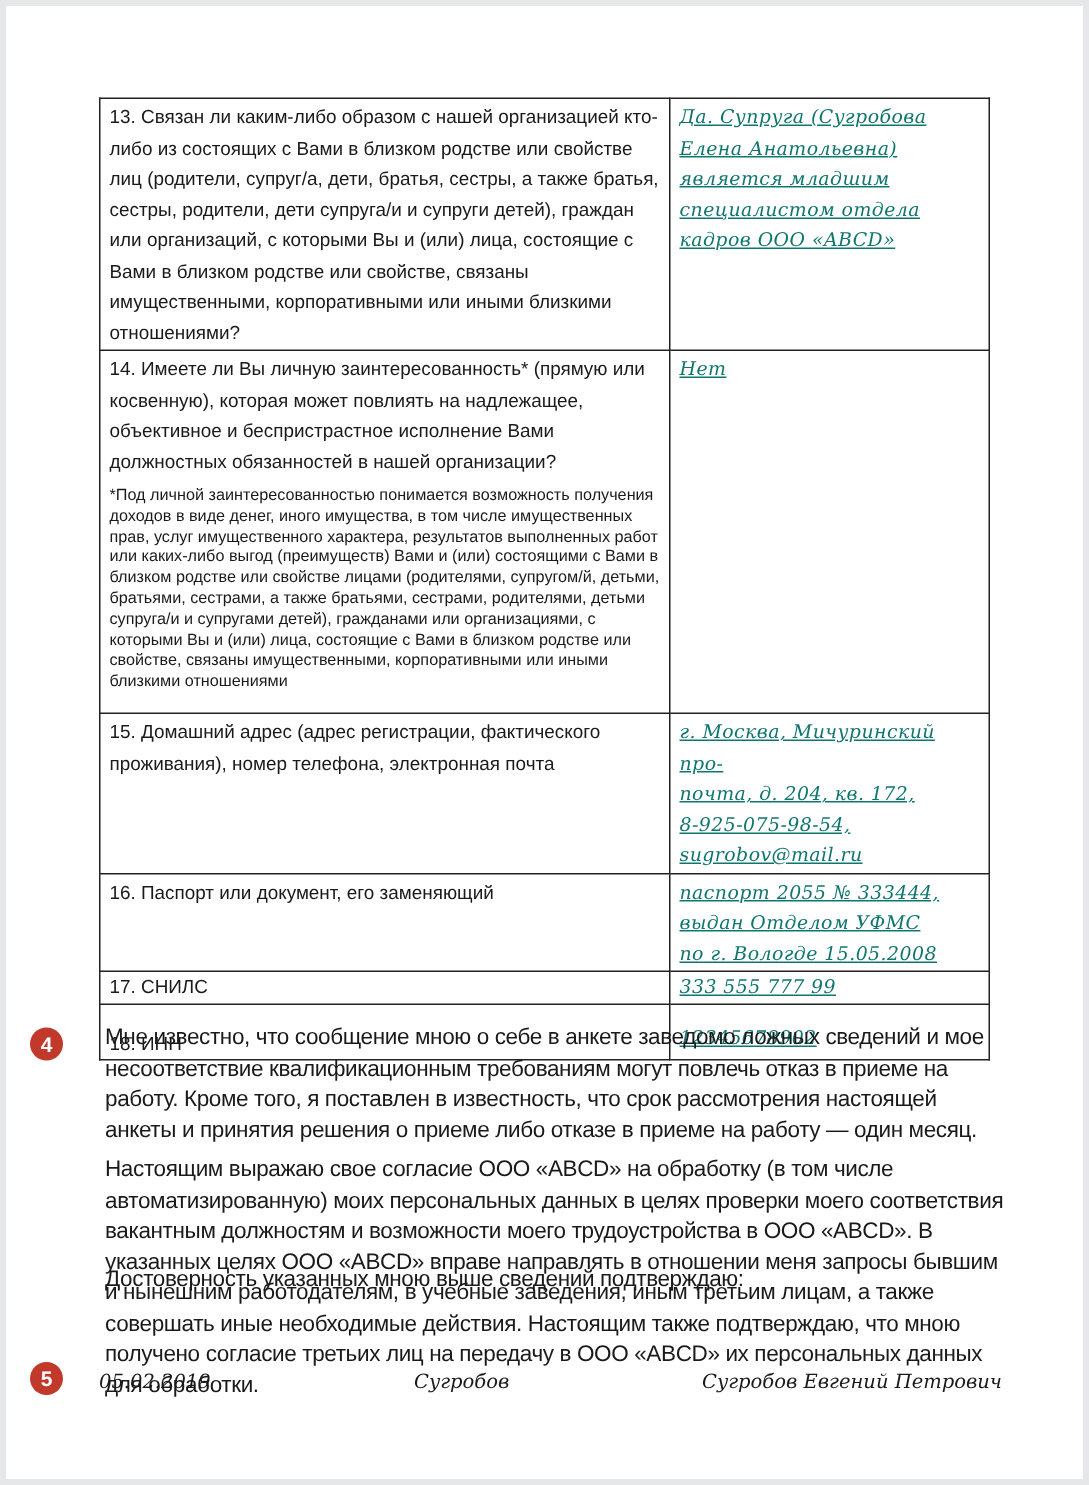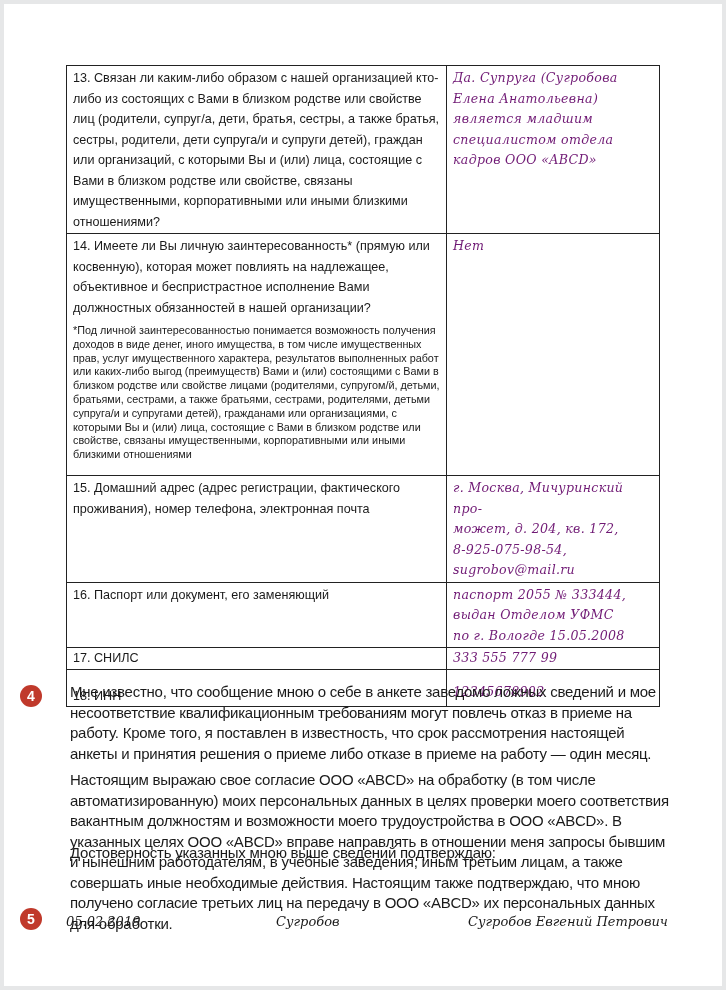--- a/index.html
+++ b/index.html
@@ -30,23 +30,24 @@
     padding: 2px 6px 1px 6px;
     font-size: 12.6px;
     line-height: 20.5px;
   }
   td.q { width: 367px; }
   td.a {
     font-family: "DejaVu Serif", serif;
     font-style: italic;
     font-size: 13px;
     line-height: 21.5px;
-    color: #701a75;
+    color: #0f766e;
     padding-left: 7px;
     letter-spacing: 0.3px;
+    text-decoration: underline;
   }
   .footnote {
     font-size: 10.8px;
     line-height: 13.8px;
     margin-top: 6px;
     margin-bottom: 2px;
   }
   .section {
     position: absolute;
     left: 66px;
@@ -92,21 +93,21 @@
       <td class="q">
         <div>14. Имеете ли Вы личную заинтересованность* (прямую или косвенную), которая может повлиять на надлежащее, объективное и беспристрастное исполнение Вами должностных обязанностей в нашей организации?</div>
         <div class="footnote">*Под личной заинтересованностью понимается возможность получения доходов в виде денег, иного имущества, в том числе имущественных прав, услуг имущественного характера, результатов выполненных работ или каких-либо выгод (преимуществ) Вами и (или) состоящими с Вами в близком родстве или свойстве лицами (родителями, супругом/й, детьми, братьями, сестрами, а также братьями, сестрами, родителями, детьми супруга/и и супругами детей), гражданами или организациями, с которыми Вы и (или) лица, состоящие с Вами в близком родстве или свойстве, связаны имущественными, корпоративными или иными близкими отношениями</div>
       </td>
       <td class="a">Нет</td>
     </tr>
     <tr style="height:74px">
       <td class="q">15. Домашний адрес (адрес регистрации, фактического проживания), номер телефона, электронная почта</td>
       <td class="a">
         <div>г. Москва, Мичуринский про-</div>
-        <div>может, д. 204, кв. 172,</div>
+        <div>почта, д. 204, кв. 172,</div>
         <div>8-925-075-98-54,</div>
         <div>sugrobov@mail.ru</div>
       </td>
     </tr>
     <tr style="height:59px">
       <td class="q">16. Паспорт или документ, его заменяющий</td>
       <td class="a">
         <div>паспорт 2055 № 333444,</div>
         <div>выдан Отделом УФМС</div>
         <div>по г. Вологде 15.05.2008</div>

